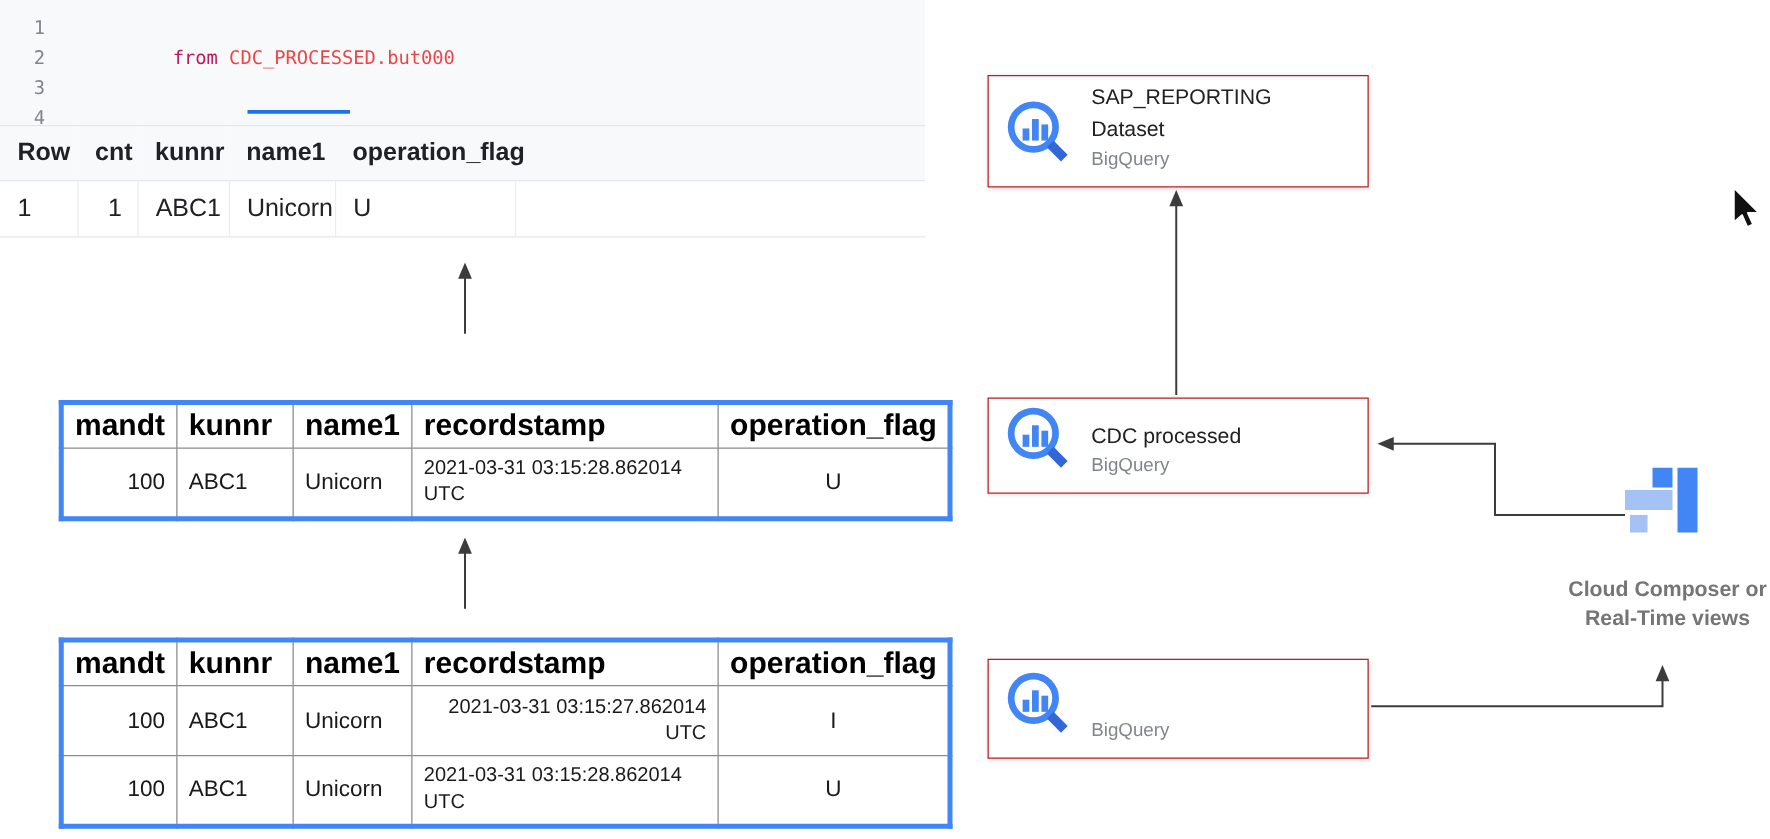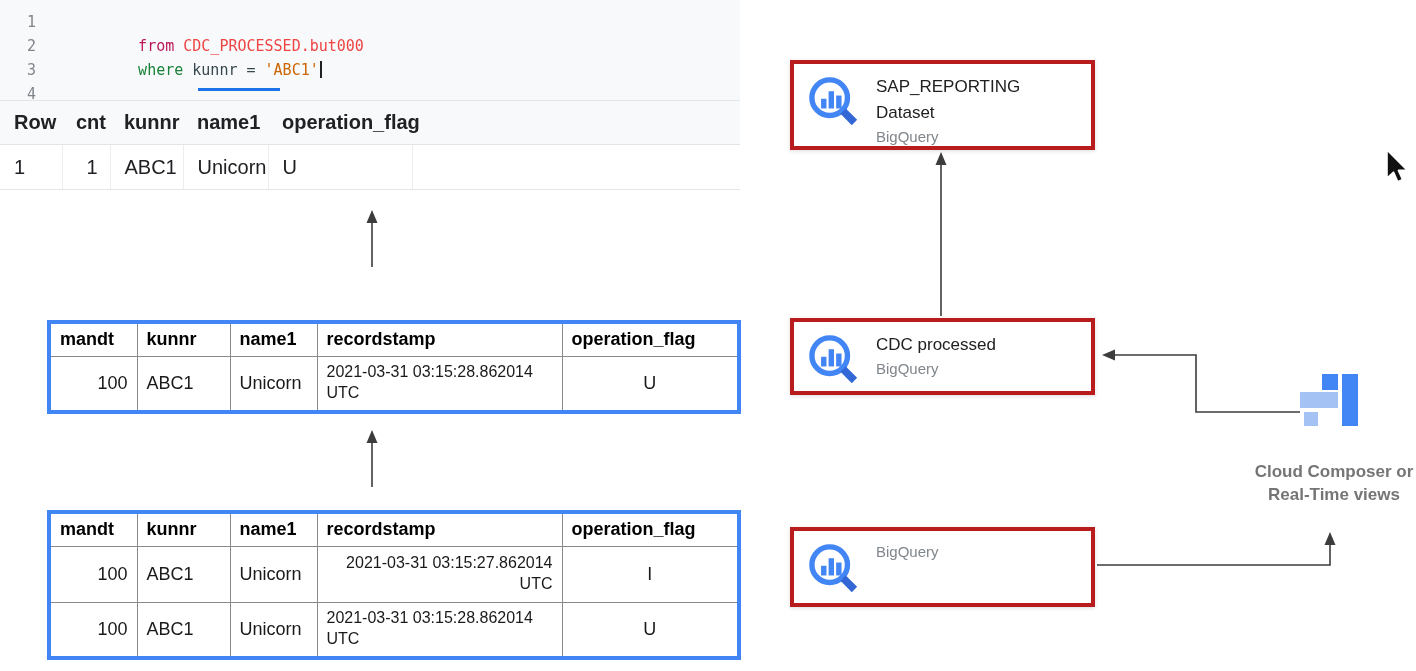--- a/index.html
+++ b/index.html
@@ -26,27 +26,27 @@
                      font-weight:700; text-align:left; height:44px; padding:0 10px 0 14px; color:#202124; }
   .result-table td { background:#fff; border-bottom:1px solid #e3e6e8; height:45px; padding:0 12px 0 14px; }
   .result-table td + td { border-left:1px solid #ededee; }
 
   
   .blue-table { position:absolute; border-collapse:collapse; table-layout:fixed; z-index:2; background:#fff;
                 border:4px solid #4285f4; color:#1a1a1a; }
   #cdc-table  { left:47px; top:320px; }
   #repl-table { left:47px; top:510px; }
   .blue-table th { border:1px solid #8a8a8a; font-weight:700; text-align:left; padding:3px 9px;
-                   height:34px; font-size:18px; color:#000; background:#fff; }
+                   height:34px; font-size:24px; color:#000; background:#fff; }
   .blue-table td { border:1px solid #8a8a8a; padding:3px 9px; height:56px; vertical-align:middle; font-size:18px; }
   .blue-table td.ts { font-size:16px; line-height:1.3; }
 
   
-  .bq-card { position:absolute; width:305px; background:#fff; border:4px solid #b91c1c;
-             box-shadow:0 1px 4px rgba(0,0,0,0.14); display:flex; align-items:flex-start;
+  .bq-card { position:absolute; width:305px; background:#fff; border:1px solid #b91c1c;
+             box-shadow:0 1px 4px rgba(0,0,0,0.14); display:flex; align-items:flex-end;
              padding:10px 12px; z-index:2; }
   #card-sap  { left:790px; top:60px;  height:90px; }
   #card-cdc  { left:790px; top:318px; height:77px; }
   #card-repl { left:790px; top:527px; height:80px; }
   .card-icon { flex:0 0 58px; margin-right:12px; }
   .card-title { font-size:17px; color:#212121; line-height:26px; max-width:168px; }
   .card-sub { font-size:15px; color:#80868b; line-height:22px; }
 
   
   .composer-icon { position:absolute; left:1300px; top:374px; z-index:2; }
@@ -75,21 +75,21 @@
     <polygon points="1102,355 1115,349.5 1115,360.5" fill="#3c3c3c"></polygon>
 
     <polyline points="1097,565 1330,565 1330,544" fill="none" stroke="#3c3c3c" stroke-width="1.6"></polyline>
     <polygon points="1330,532 1324.5,545 1335.5,545" fill="#3c3c3c"></polygon>
   </svg>
 
   <div class="sql-editor">
     <div class="sql-lines" id="sql-lines">
         <div class="sql-line"><span class="line-num">1</span></div>
         <div class="sql-line"><span class="line-num">2</span><span class="line-code"><span style="color: #be185d;">    from</span><span style="color: #ef4444;"> CDC_PROCESSED.but000</span></span></div>
-        <div class="sql-line"><span class="line-num">3</span><span class="line-code"><span style="color: rgb(24, 128, 56);">    where</span><span style="color: rgb(55, 71, 79);"> kunnr = </span><span style="color: rgb(204, 102, 0);">'ABC1'</span><span class="caret"></span></span></div>
+        <div class="sql-line"><span class="line-num">3</span></div>
         <div class="sql-line"><span class="line-num">4</span><span class="line-code"></span></div>
       </div>
   </div>
   <div class="editor-bar"></div>
 
   <table class="result-table" id="result-table">
       <colgroup>
         <col style="width: 62px;">
         <col style="width: 48px;">
         <col style="width: 73px;">

